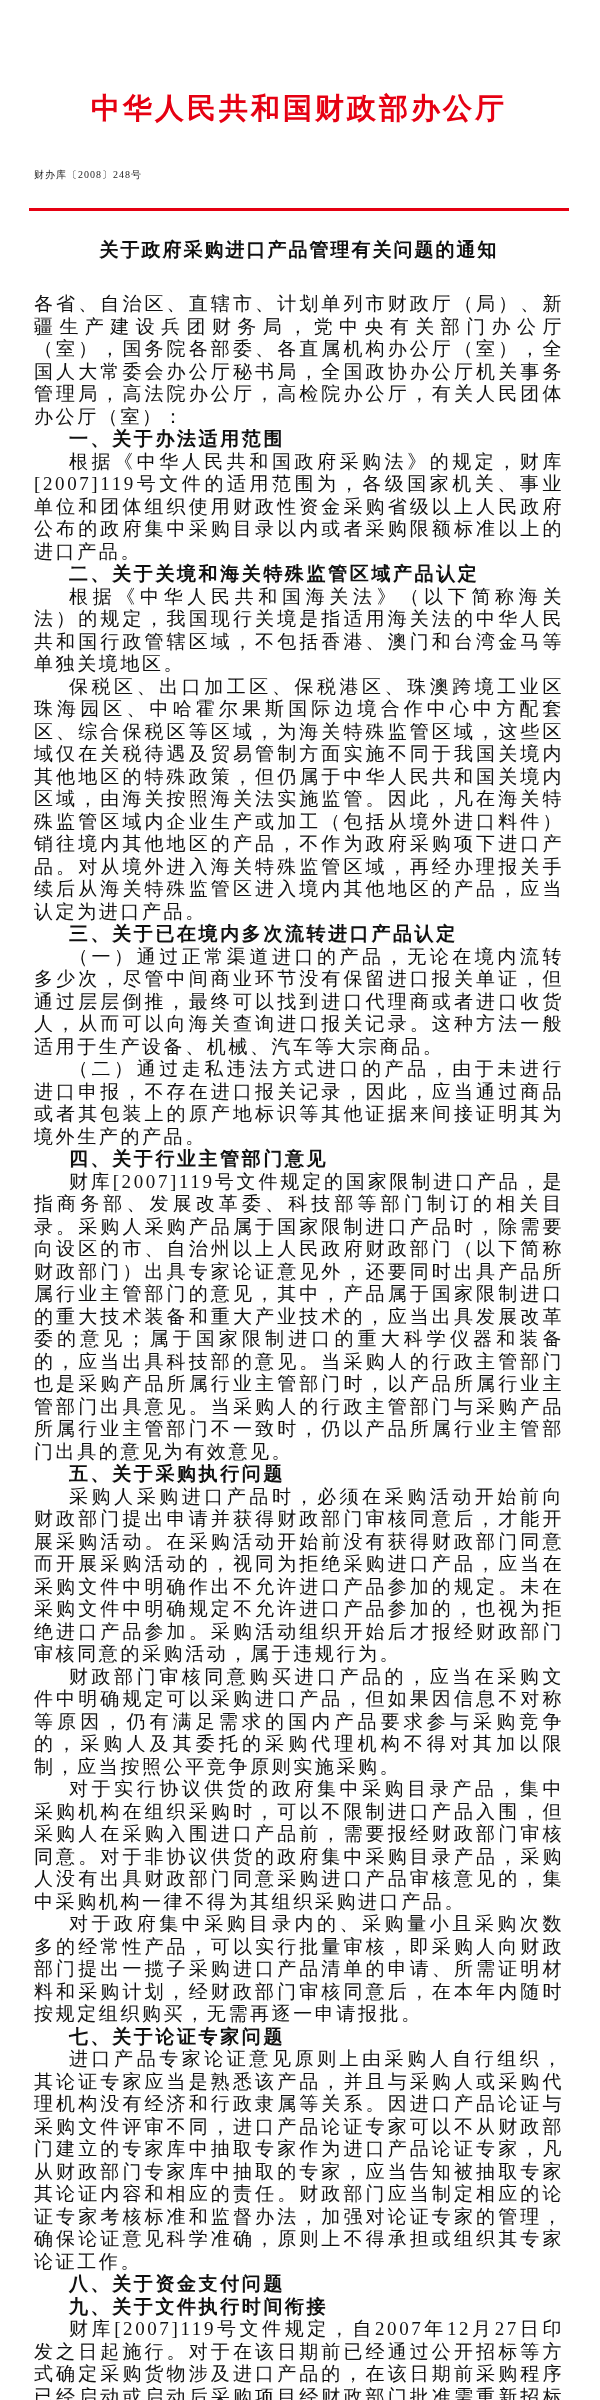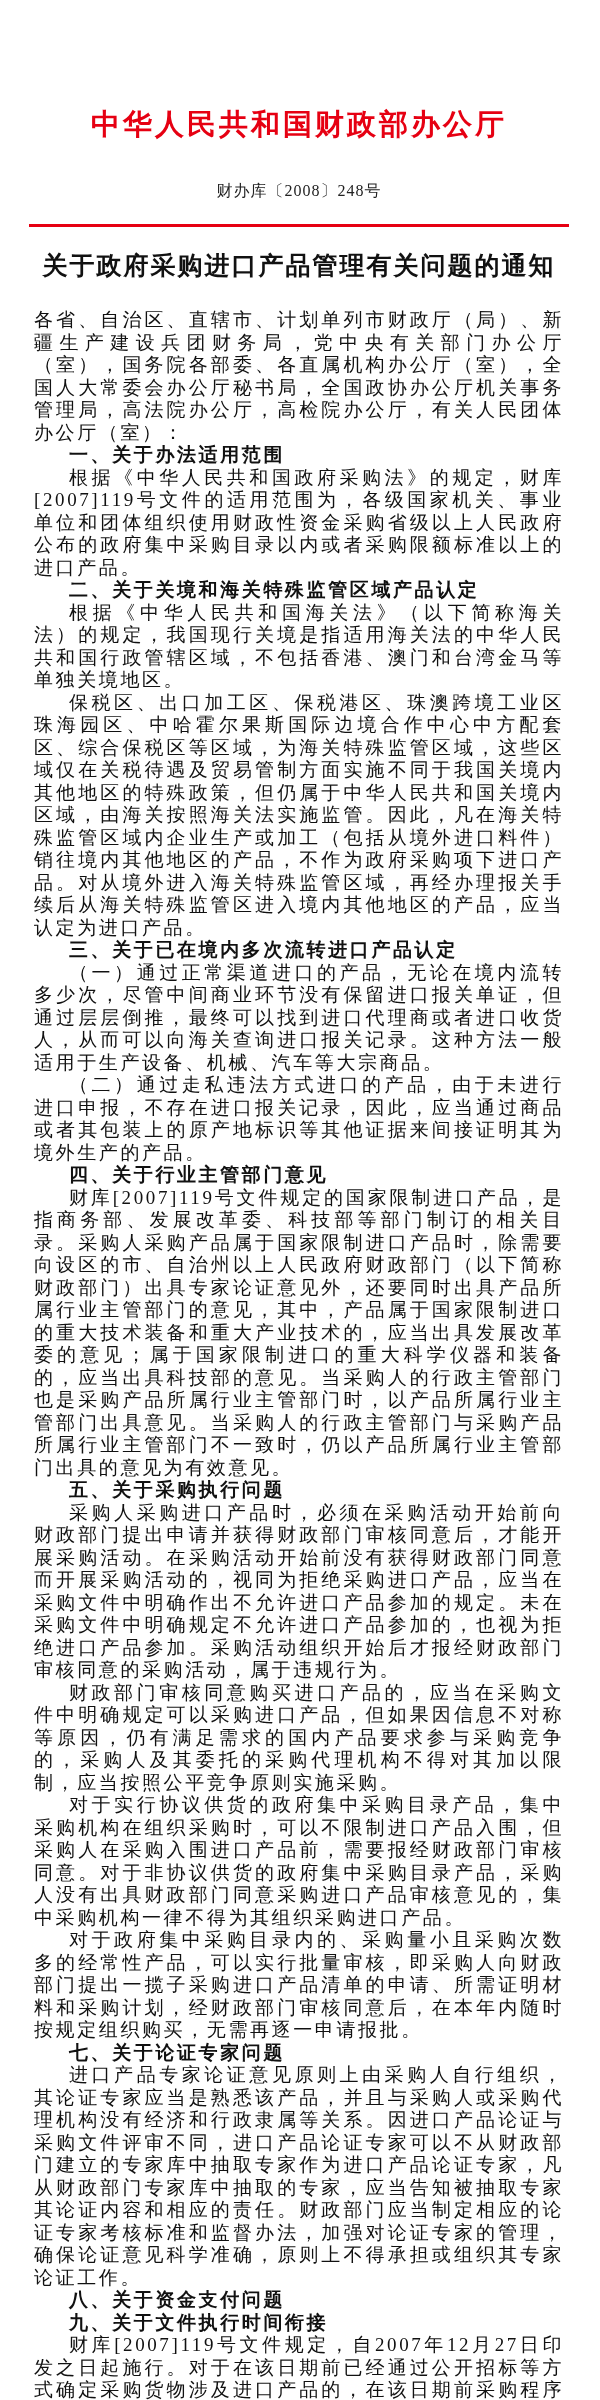--- a/index.html
+++ b/index.html
@@ -11,49 +11,48 @@
     width: 600px;
     height: 2400px;
     overflow: hidden;
     font-family: "Liberation Serif", "DejaVu Serif", serif;
     color: #111111;
   }
   .page {
     box-sizing: border-box;
     width: 600px;
     height: 2188px;
-    padding: 16px 36px 0 34px;
+    padding: 0 36px 0 34px;
   }
   .agency-title {
     margin: 0;
     padding-top: 90px;
     font-size: 29px;
     line-height: 36px;
     font-weight: bold;
     text-align: center;
     letter-spacing: 3px;
     color: var(--accent, #e60012);
   }
   .doc-number {
     margin-top: 40px;
-    font-size: 16px;
+    font-size: 10px;
     line-height: 18px;
-    text-align: center;
     letter-spacing: 1px;
     color: #222222;
   }
   .red-rule {
     border: 0;
     height: 3px;
     background: var(--accent, #e60012);
     margin: 24px -5px 0 -5px;
   }
   .subject-title {
     margin: 26px 0 0 0;
-    font-size: 25px;
+    font-size: 19px;
     line-height: 26px;
     font-weight: bold;
     text-align: center;
     letter-spacing: 2px;
     color: #111111;
   }
   .doc-body {
     margin-top: 30px;
     font-size: 19px;
     line-height: 22.5px;

